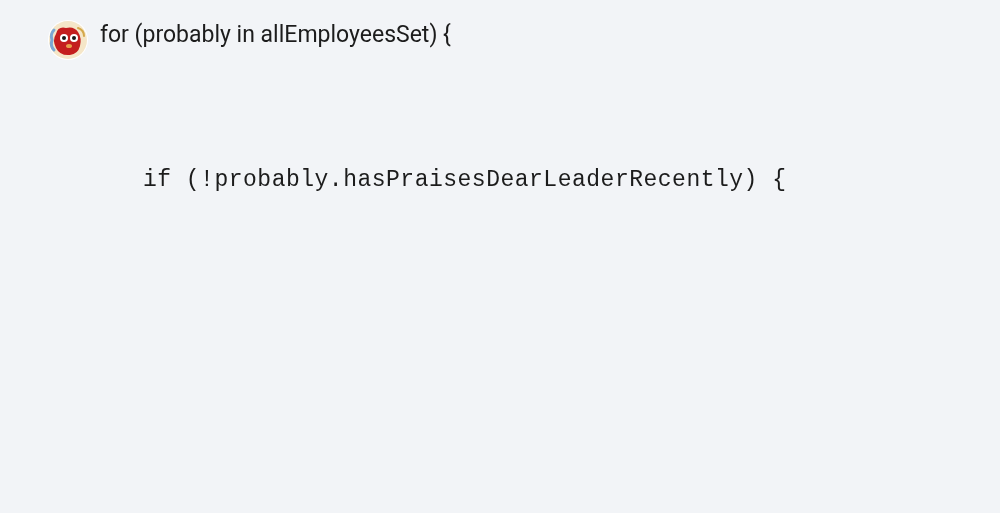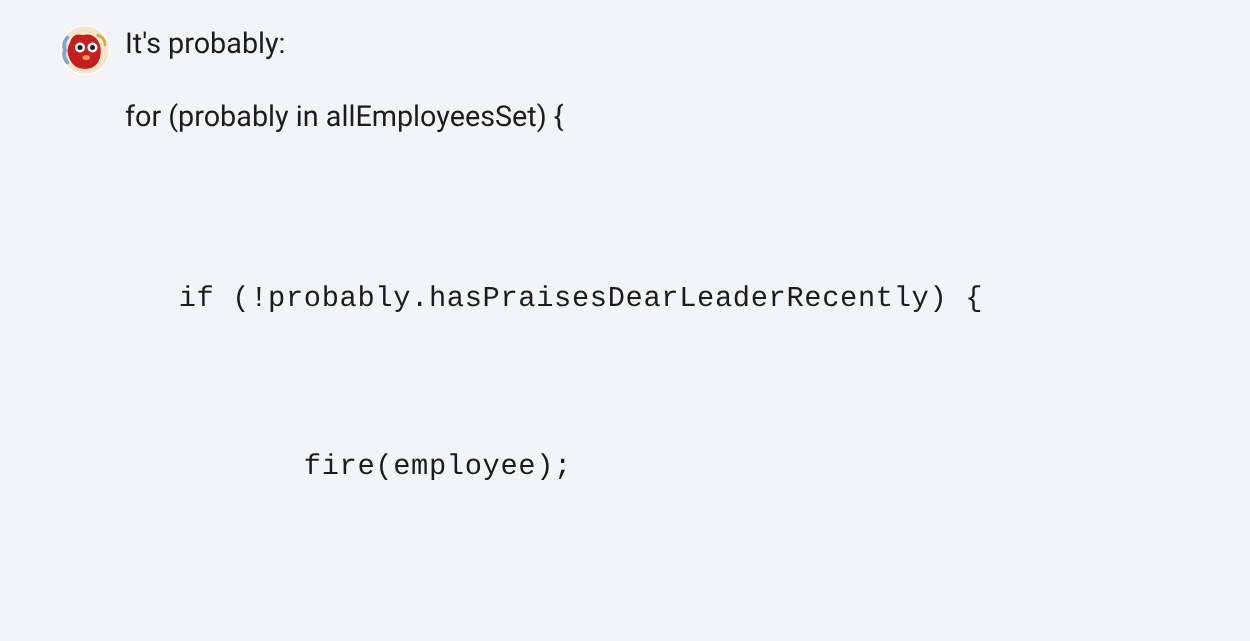--- a/index.html
+++ b/index.html
@@ -87,23 +87,21 @@
       <circle cx="26" cy="18" r="4" fill="#ffffff"></circle>
       <circle cx="16" cy="18" r="2" fill="#1a1a1a"></circle>
       <circle cx="26" cy="18" r="2" fill="#1a1a1a"></circle>
       <ellipse cx="21" cy="26" rx="3" ry="2" fill="#e8a04a"></ellipse>
       <path d="M 6 10 Q 2 14 4 20 Q 2 26 6 30" fill="none" stroke="#7ba8d4" stroke-width="3" stroke-linecap="round"></path>
       <path d="M 30 8 Q 36 10 36 16" fill="none" stroke="#d4a84a" stroke-width="2" stroke-linecap="round"></path>
     </svg>
   </div>
   <div class="content-col">
     <div class="body-text">
-      <p>It's probably:</p>
       <p>for (probably in allEmployeesSet) {</p>
       <div class="code-block">
         <div class="code-line">   if (!probably.hasPraisesDearLeaderRecently) {</div>
-        <div class="code-line">          fire(employee);</div>
         
         
       </div>
     </div>
   </div>
 </div>
 
 </body></html>

